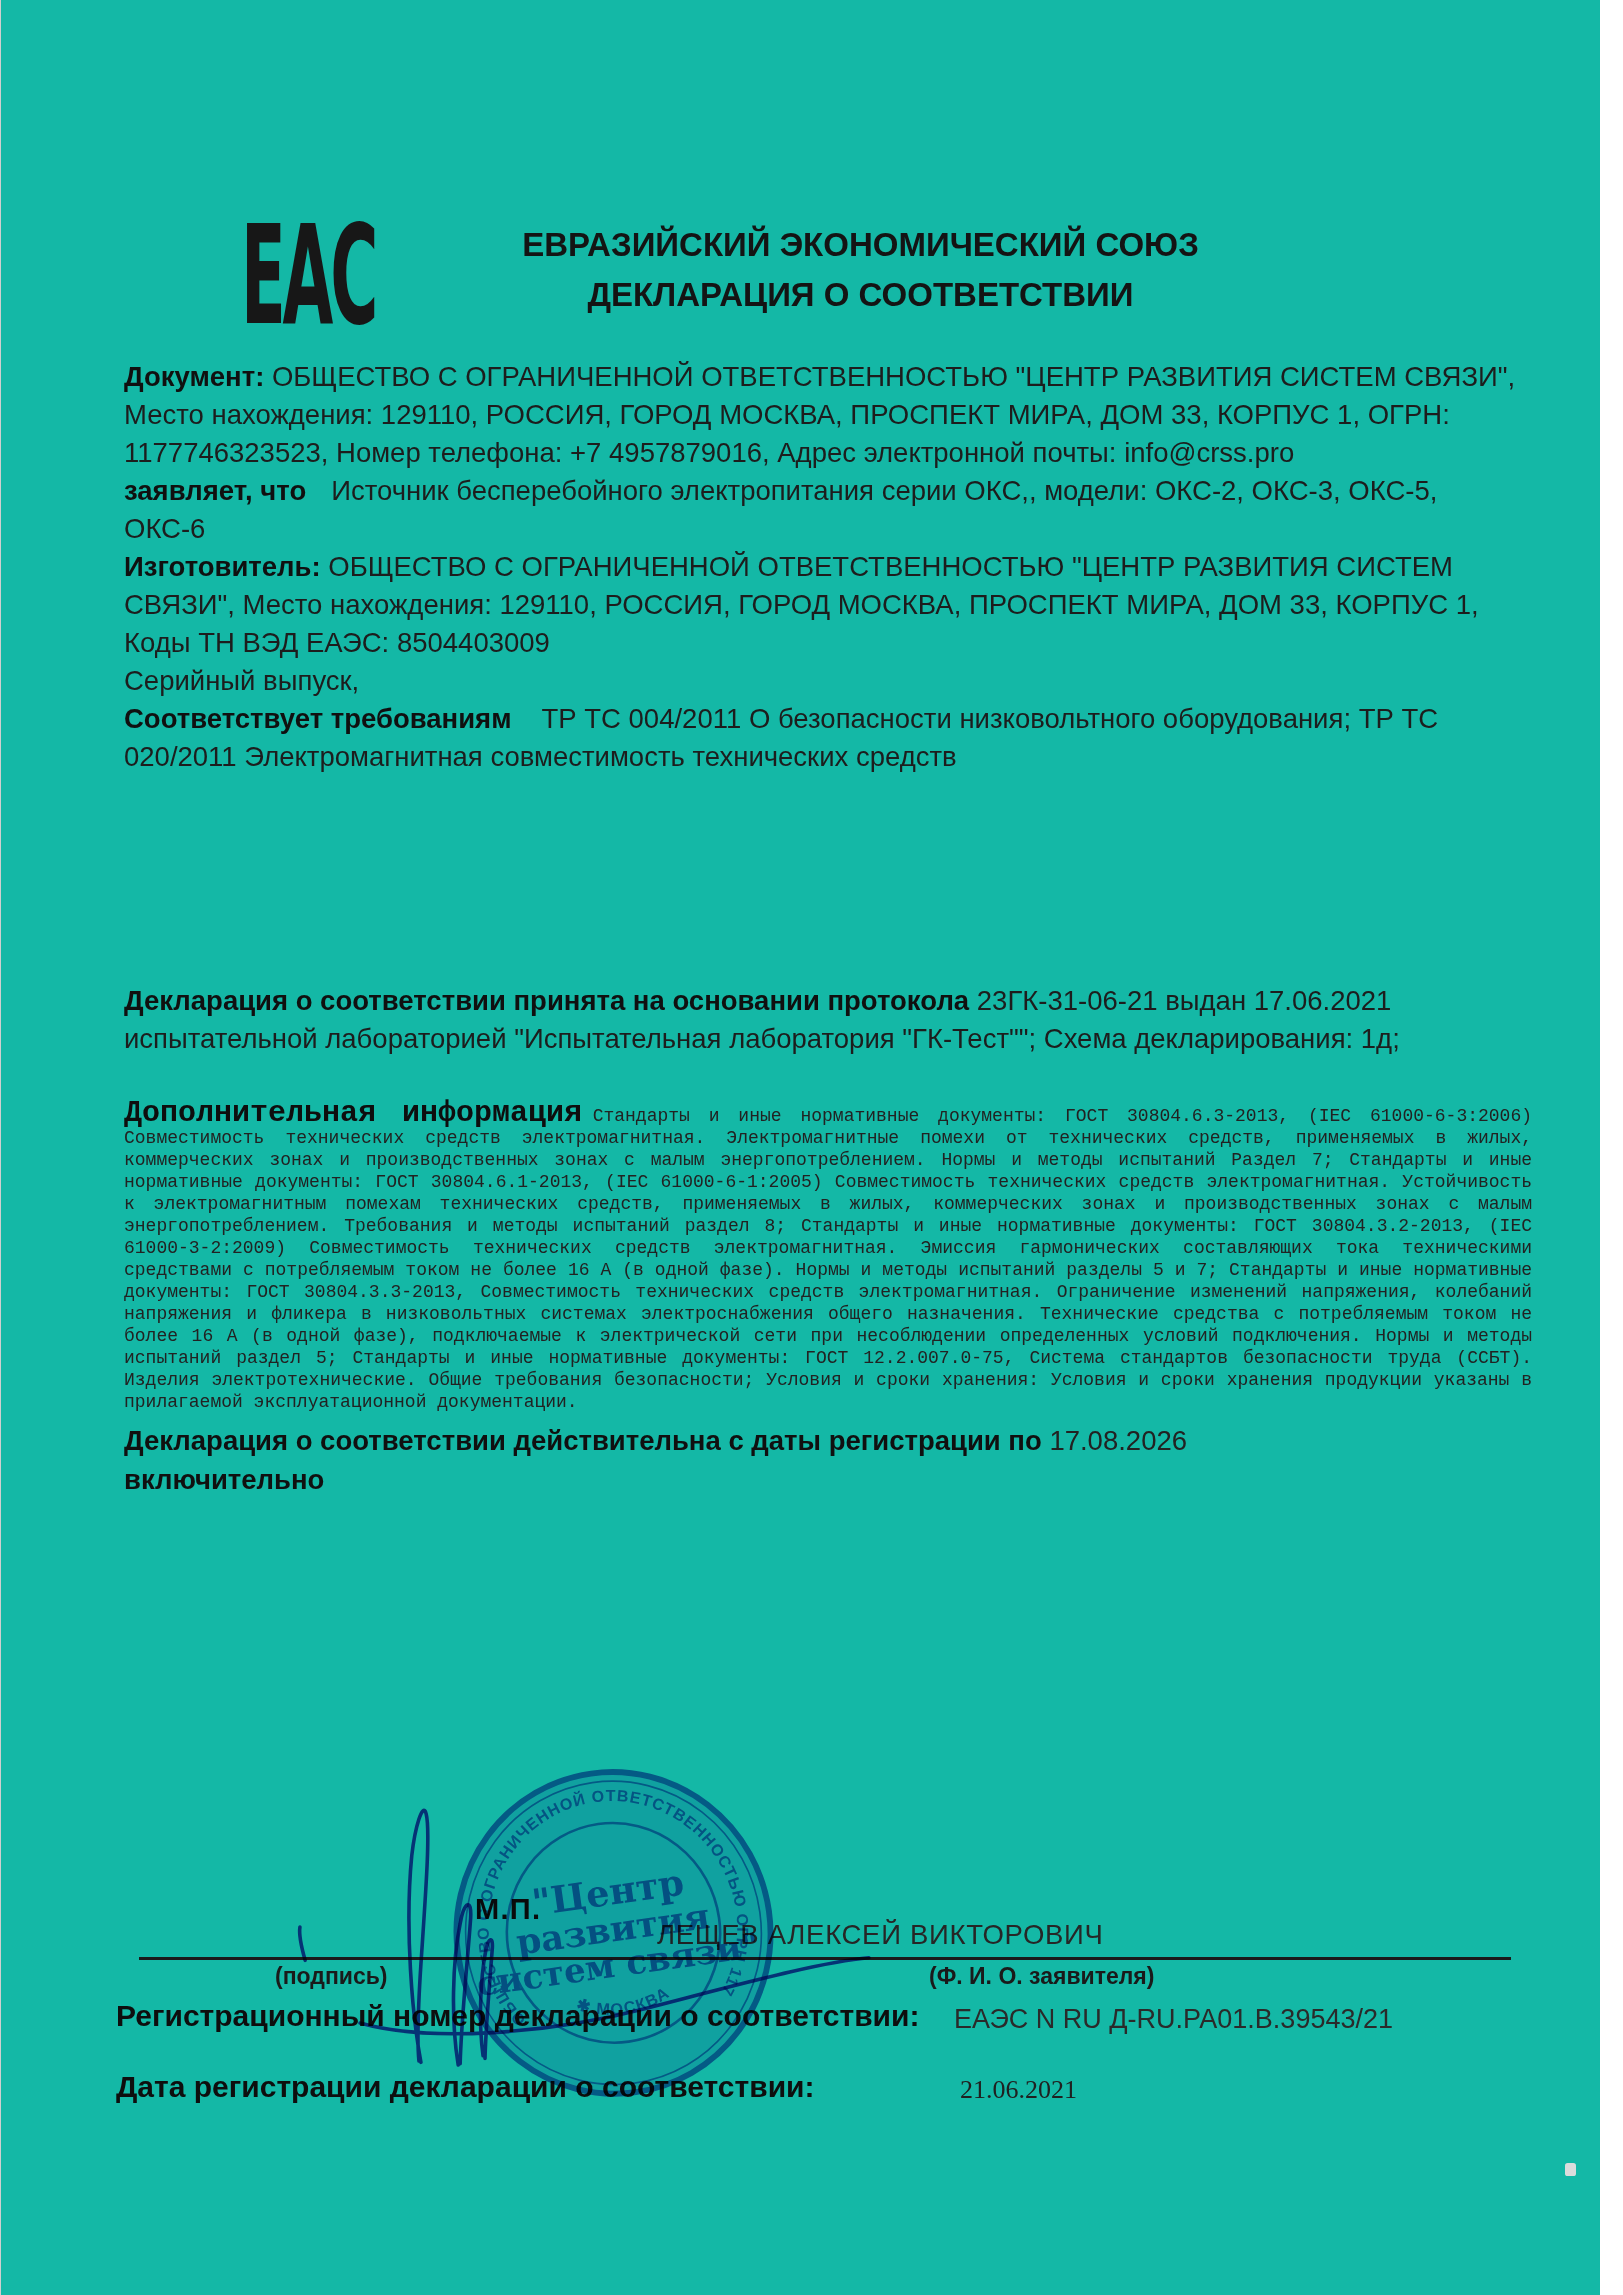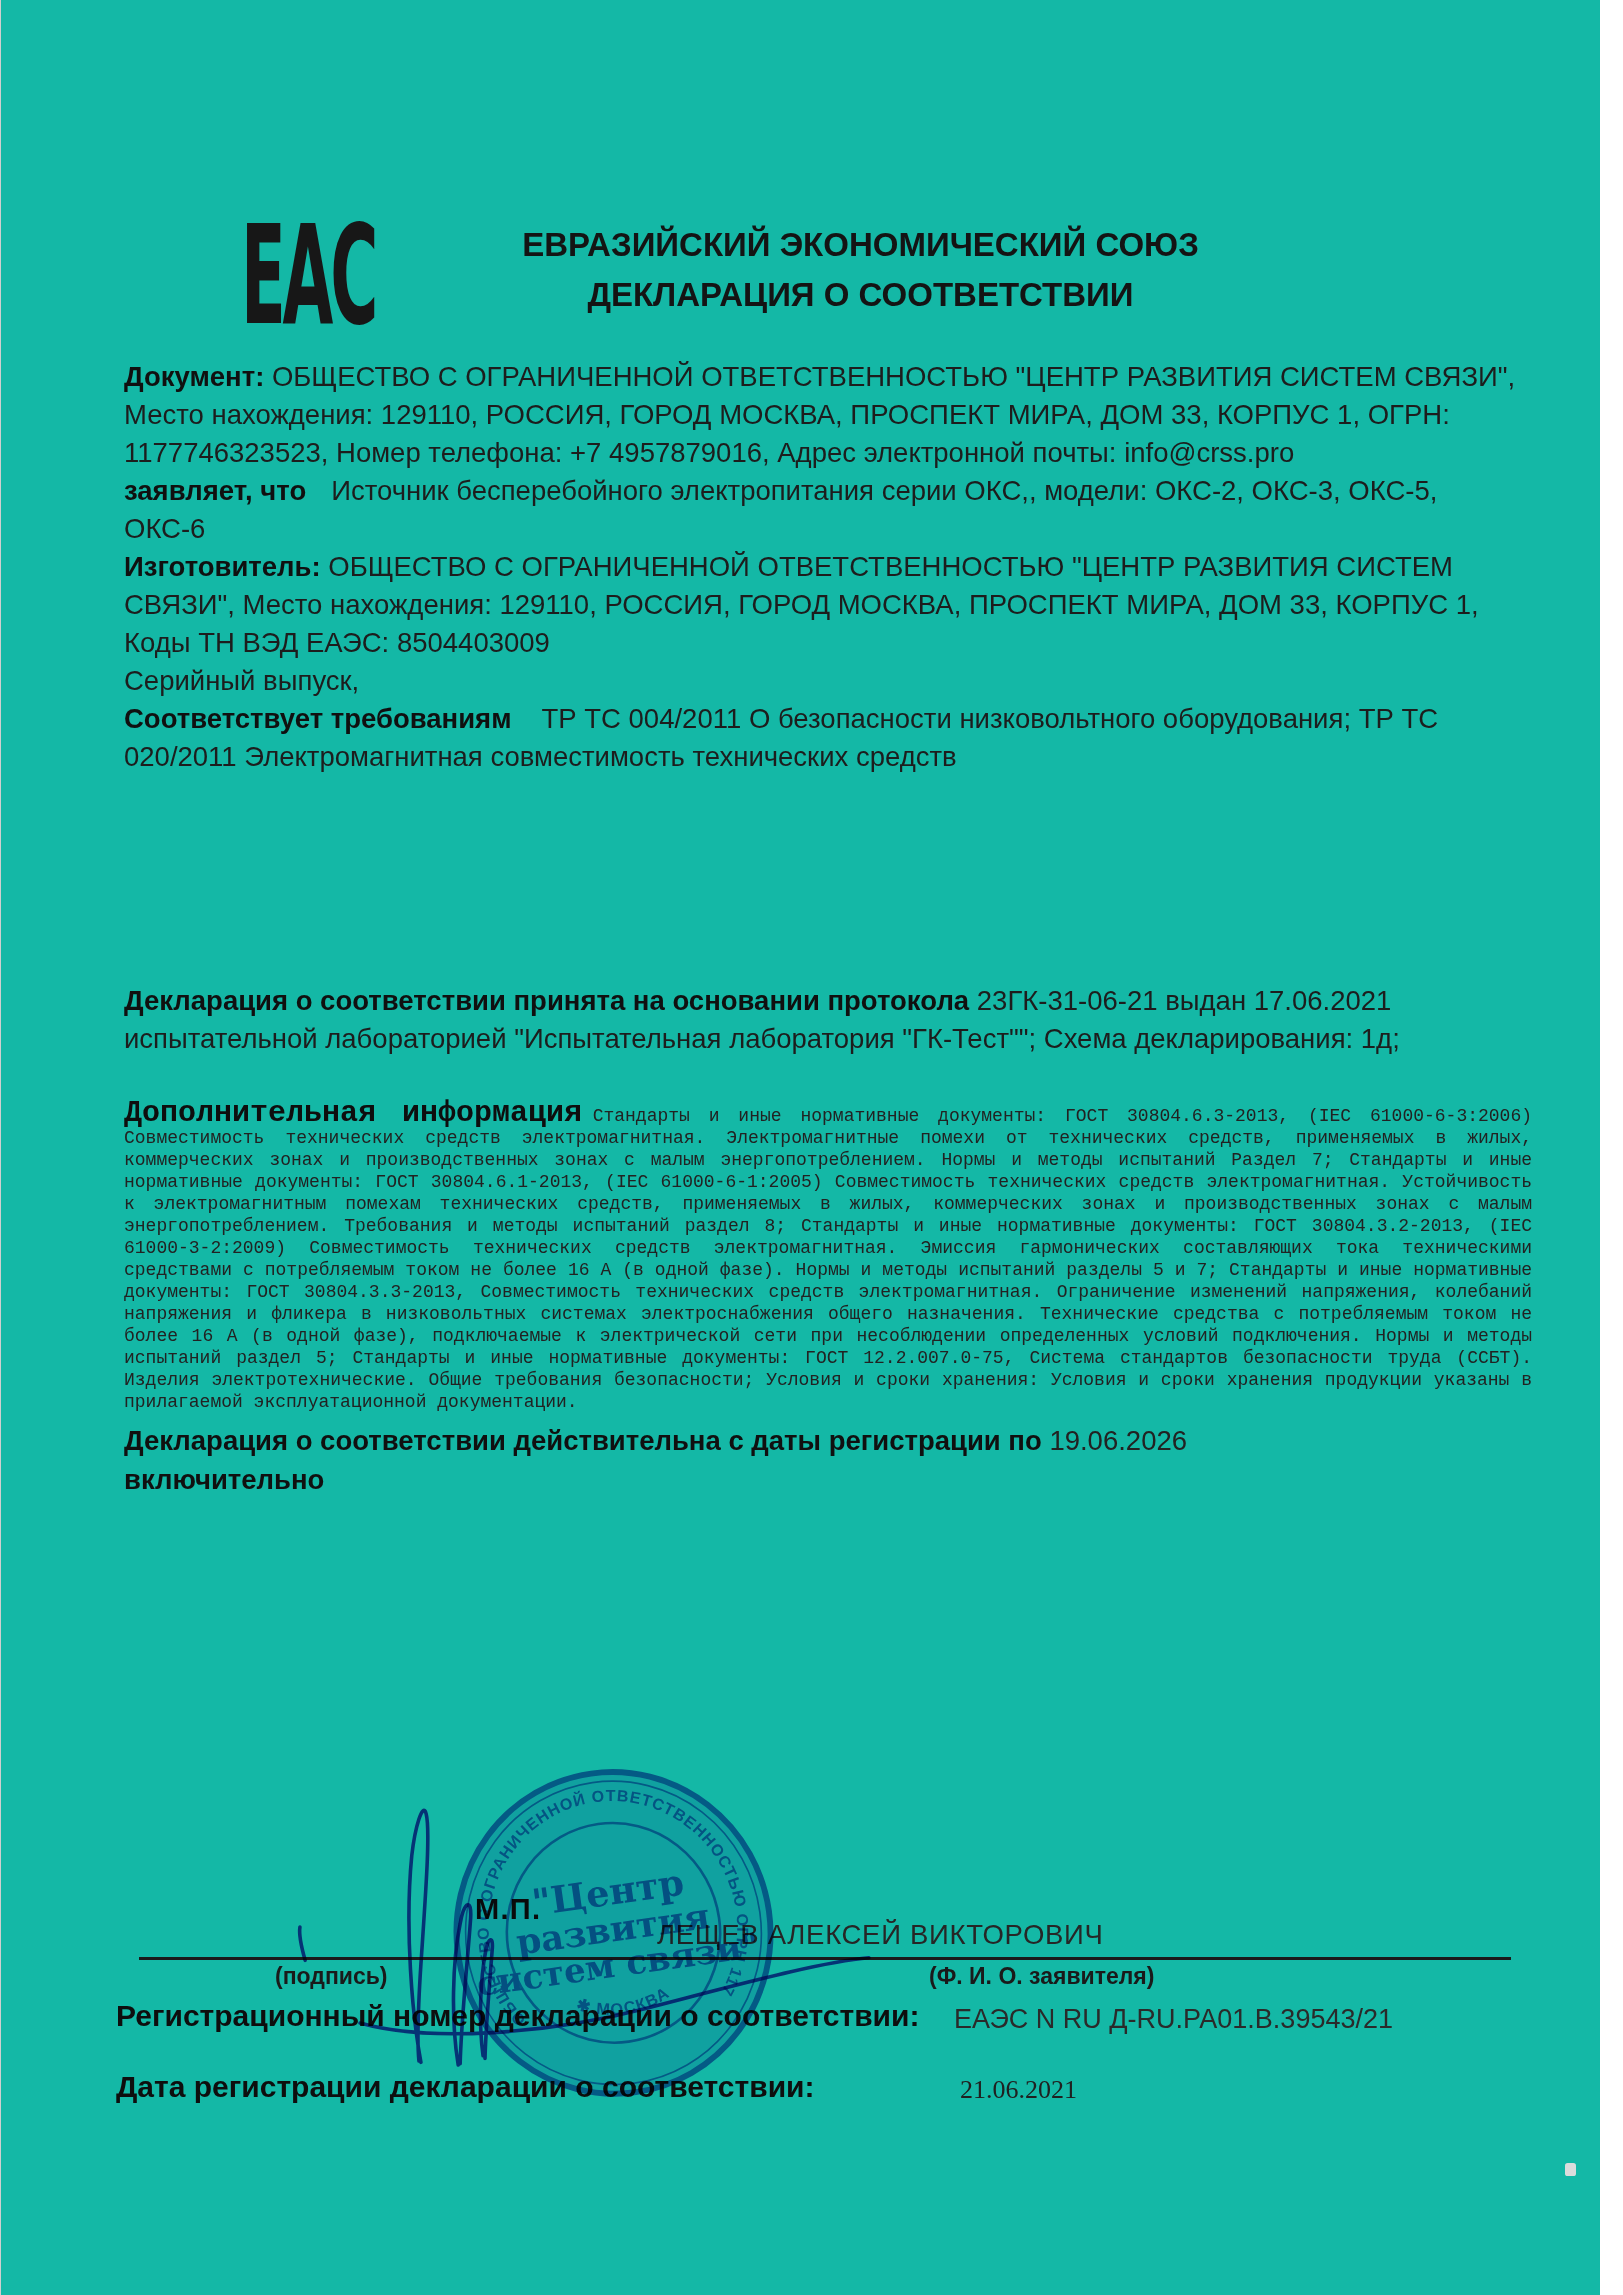--- a/index.html
+++ b/index.html
@@ -76,21 +76,21 @@
   <div class="abs basis-block">
     <p><span class="lb">Декларация о соответствии принята на основании протокола</span><span> 23ГК-31-06-21 выдан 17.06.2021 испытательной лабораторией "Испытательная лаборатория "ГК-Тест""; Схема декларирования: 1д;</span></p>
   </div>
 
   <div class="abs addl-block">
     <span class="addl-head">Дополнительная информация</span><span>Стандарты и иные нормативные документы: ГОСТ 30804.6.3-2013, (IEC 61000-6-3:2006) Совместимость технических средств электромагнитная. Электромагнитные помехи от технических средств, применяемых в жилых, коммерческих зонах и производственных зонах с малым энергопотреблением. Нормы и методы испытаний Раздел 7; Стандарты и иные нормативные документы: ГОСТ 30804.6.1-2013, (IEC 61000-6-1:2005) Совместимость технических средств электромагнитная. Устойчивость к электромагнитным помехам технических средств, применяемых в жилых, коммерческих зонах и производственных зонах с малым энергопотреблением. Требования и методы испытаний раздел 8; Стандарты и иные нормативные документы: ГОСТ 30804.3.2-2013, (IEC 61000-3-2:2009) Совместимость технических средств электромагнитная. Эмиссия гармонических составляющих тока техническими средствами с потребляемым током не более 16 А (в одной фазе). Нормы и методы испытаний разделы 5 и 7; Стандарты и иные нормативные документы: ГОСТ 30804.3.3-2013, Совместимость технических средств электромагнитная. Ограничение изменений напряжения, колебаний напряжения и фликера в низковольтных системах электроснабжения общего назначения. Технические средства с потребляемым током не более 16 А (в одной фазе), подключаемые к электрической сети при несоблюдении определенных условий подключения. Нормы и методы испытаний раздел 5; Стандарты и иные нормативные документы: ГОСТ 12.2.007.0-75, Система стандартов безопасности труда (ССБТ). Изделия электротехнические. Общие требования безопасности; Условия и сроки хранения: Условия и сроки хранения продукции указаны в прилагаемой эксплуатационной документации.</span>
   </div>
 
   <div class="abs validity-block">
     <span>Декларация о соответствии действительна с даты регистрации по</span>
-    <span class="validity-date">19.06.2026</span><br>
+    <span class="validity-date">17.08.2026</span><br>
     <span>включительно</span>
   </div>
 
   <div class="abs rule"></div>
   <div class="abs mp">М.П.</div>
   <div class="abs applicant-name">ЛЕЩЕВ АЛЕКСЕЙ ВИКТОРОВИЧ</div>
   <div class="abs caption cap-sign">(подпись)</div>
   <div class="abs caption cap-fio">(Ф. И. О. заявителя)</div>
 
   <svg class="abs stamp-svg" width="327" height="337" viewBox="0 0 500 515">

